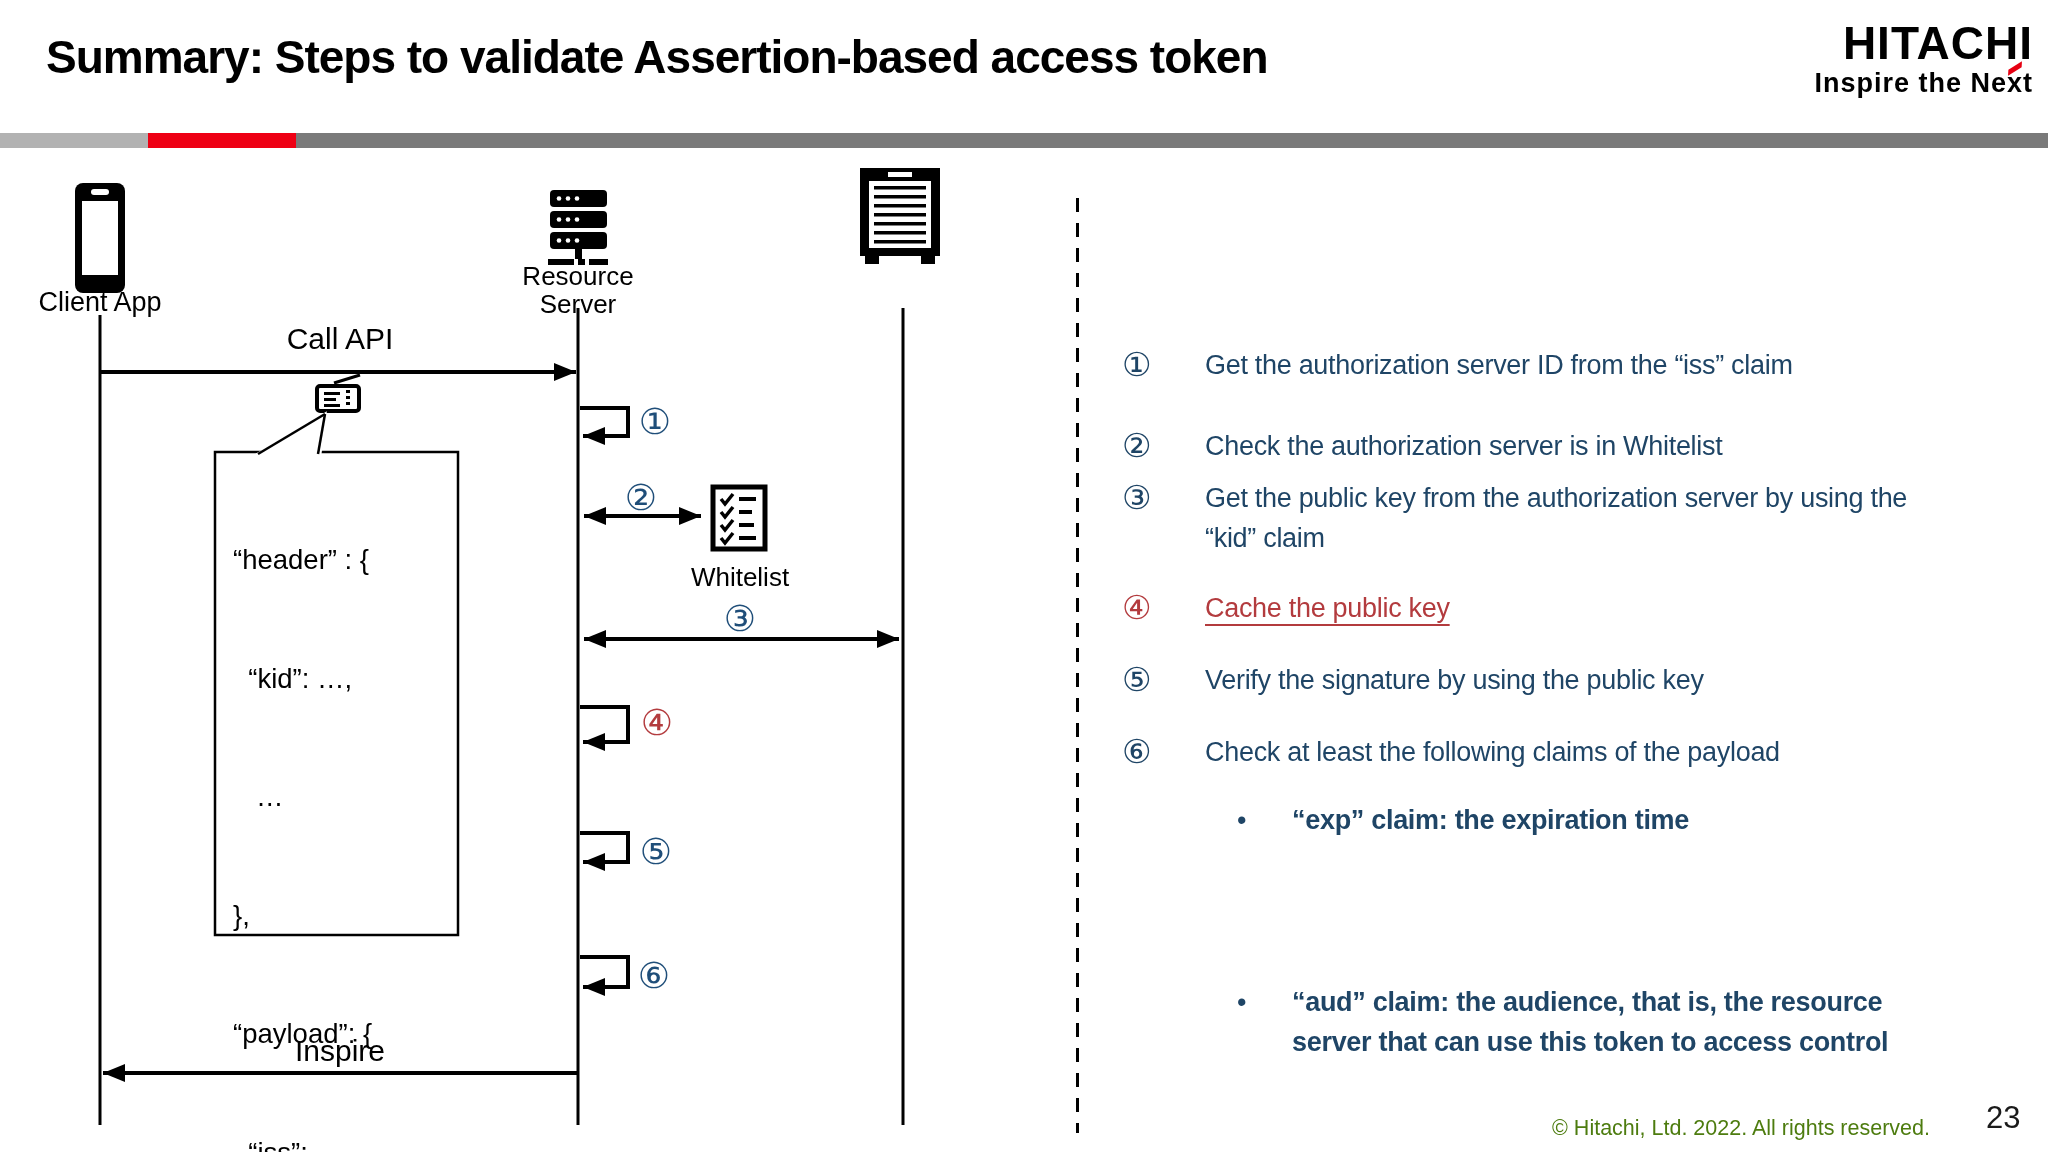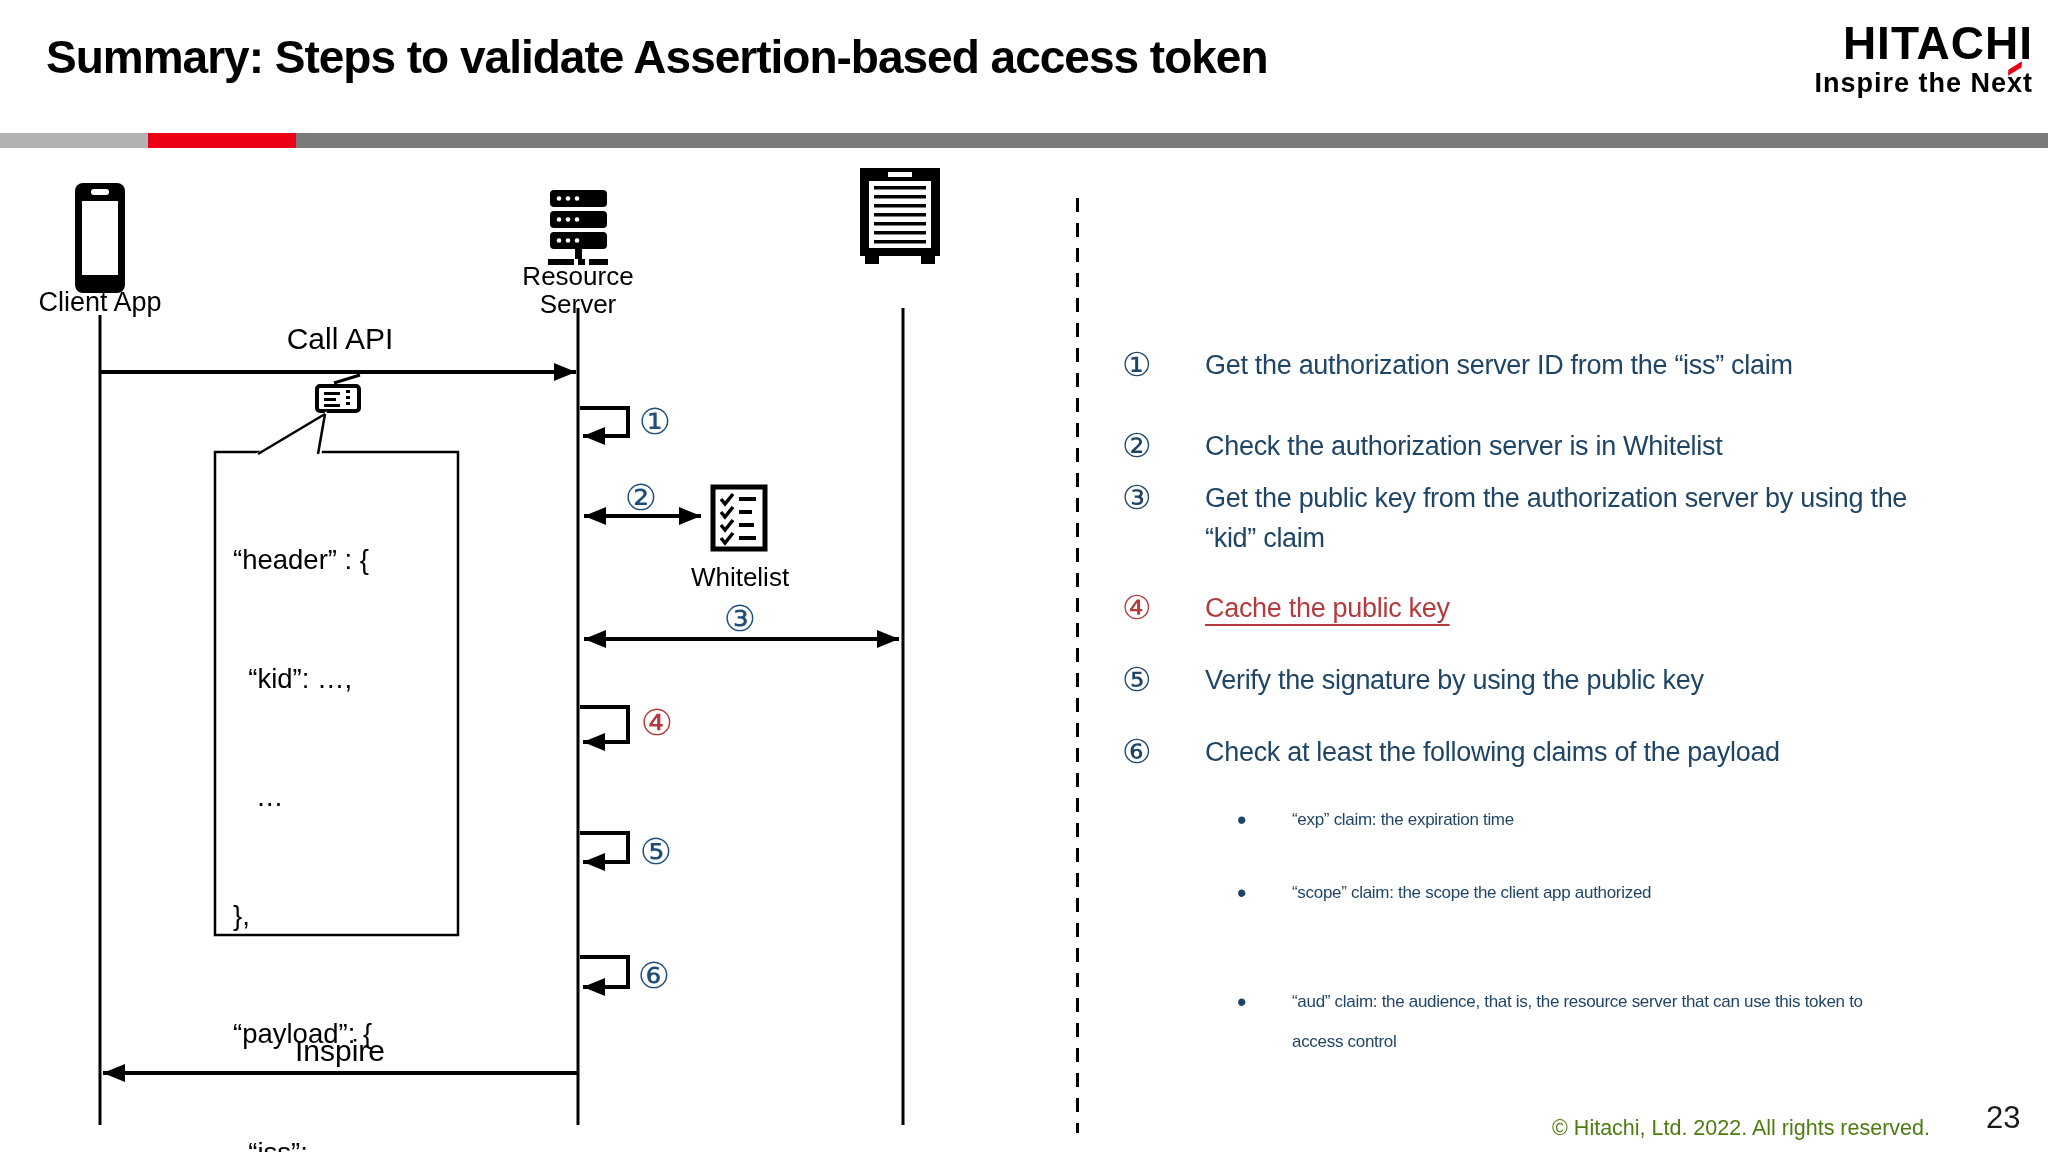--- a/index.html
+++ b/index.html
@@ -39,21 +39,21 @@
 
   
   .srow{position:absolute;left:1122px;color:#1F4566;}
   .snum{display:inline-block;width:83px;font-family:"DejaVu Sans",sans-serif;font-size:33px;
         vertical-align:top;line-height:40px;}
   .snum.red{color:#B33B3E;}
   .stxt{display:inline-block;width:760px;font-size:27px;line-height:40px;letter-spacing:-0.3px;}
   .stxt.red-underline{color:#B33B3E;text-decoration:underline;text-decoration-thickness:2px;text-underline-offset:7px;}
   .brow{position:absolute;left:1237px;color:#1F4566;}
   .bdot{display:inline-block;width:55px;font-size:27px;line-height:40px;vertical-align:top;}
-  .btxt{display:inline-block;width:620px;font-size:17px;line-height:40px;letter-spacing:-0.3px;}
+  .btxt{display:inline-block;width:620px;font-size:27px;line-height:40px;letter-spacing:-0.3px;font-weight:bold;}
 
   
   #copyright{left:1450px;top:1116px;width:480px;text-align:right;font-size:21.5px;color:#4d7c0f;}
   #page-num{left:1986px;top:1100px;font-size:31px;color:#1a1a1a;}
 
   svg{position:absolute;left:0;top:0;}
 </style>
 </head>
 <body>
 
@@ -212,23 +212,20 @@
   <div class="srow" style="top:660px;">
     <span class="snum">⑤</span><span class="stxt">Verify the signature by using the public key</span>
   </div>
   <div class="srow" style="top:732px;">
     <span class="snum">⑥</span><span class="stxt">Check at least the following claims of the payload</span>
   </div>
 
   <div class="brow" style="top:800px;">
     <span class="bdot">•</span><span class="btxt">“exp” claim: the expiration time</span>
   </div>
-  <div class="brow" style="top:873px;">
-    <span class="bdot">•</span><span class="btxt">“scope” claim: the scope the client app authorized</span>
-  </div>
   <div class="brow" style="top:982px;">
     <span class="bdot">•</span><span class="btxt">“aud” claim: the audience, that is, the resource server that can use this token to access control</span>
   </div>
 
   <div id="copyright" class="abs">© Hitachi, Ltd. 2022. All rights reserved.</div>
   <div id="page-num" class="abs">23</div>
 
 </div>
 
 </body></html>

